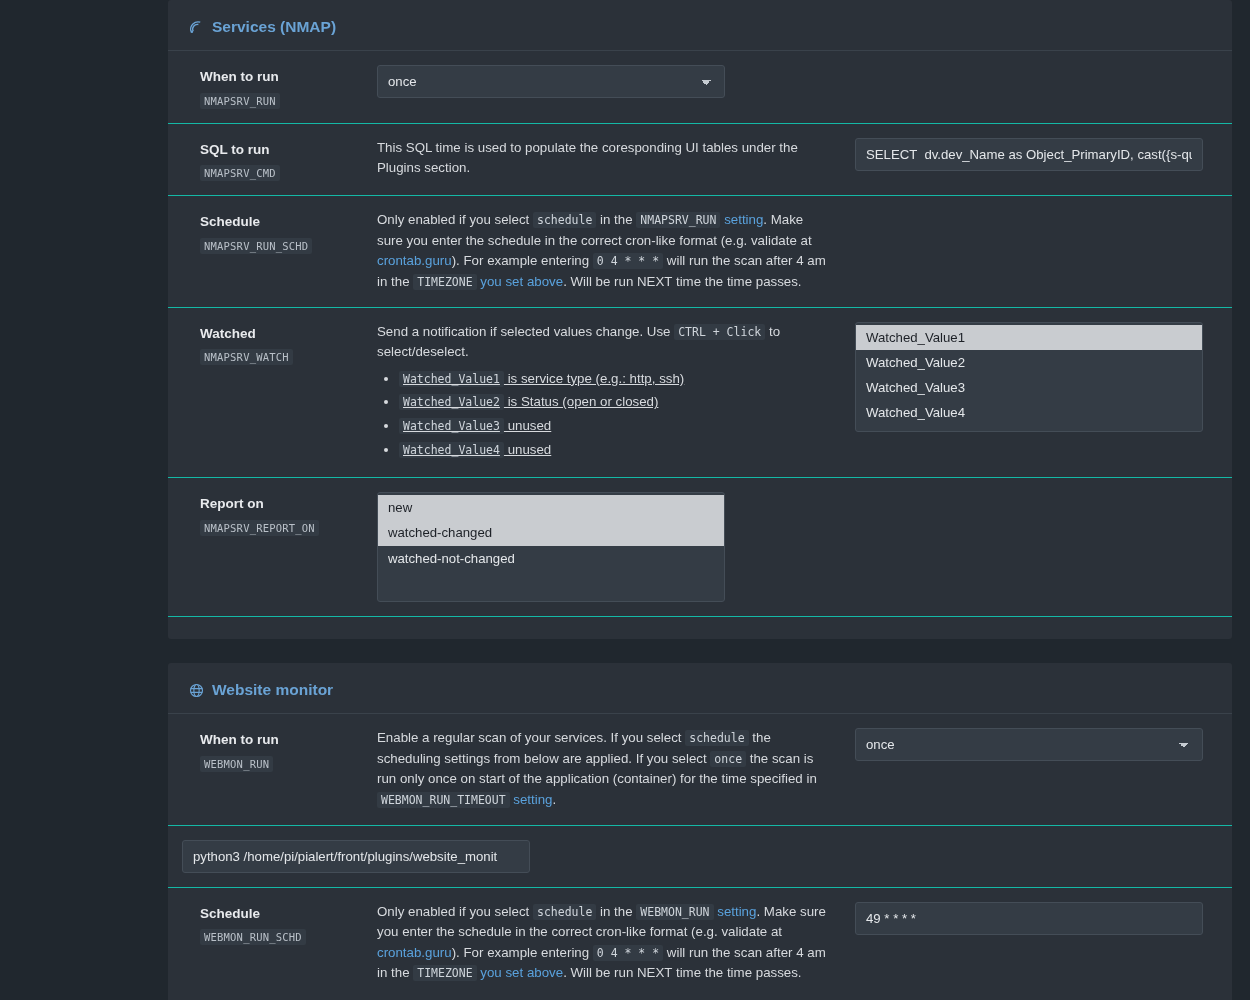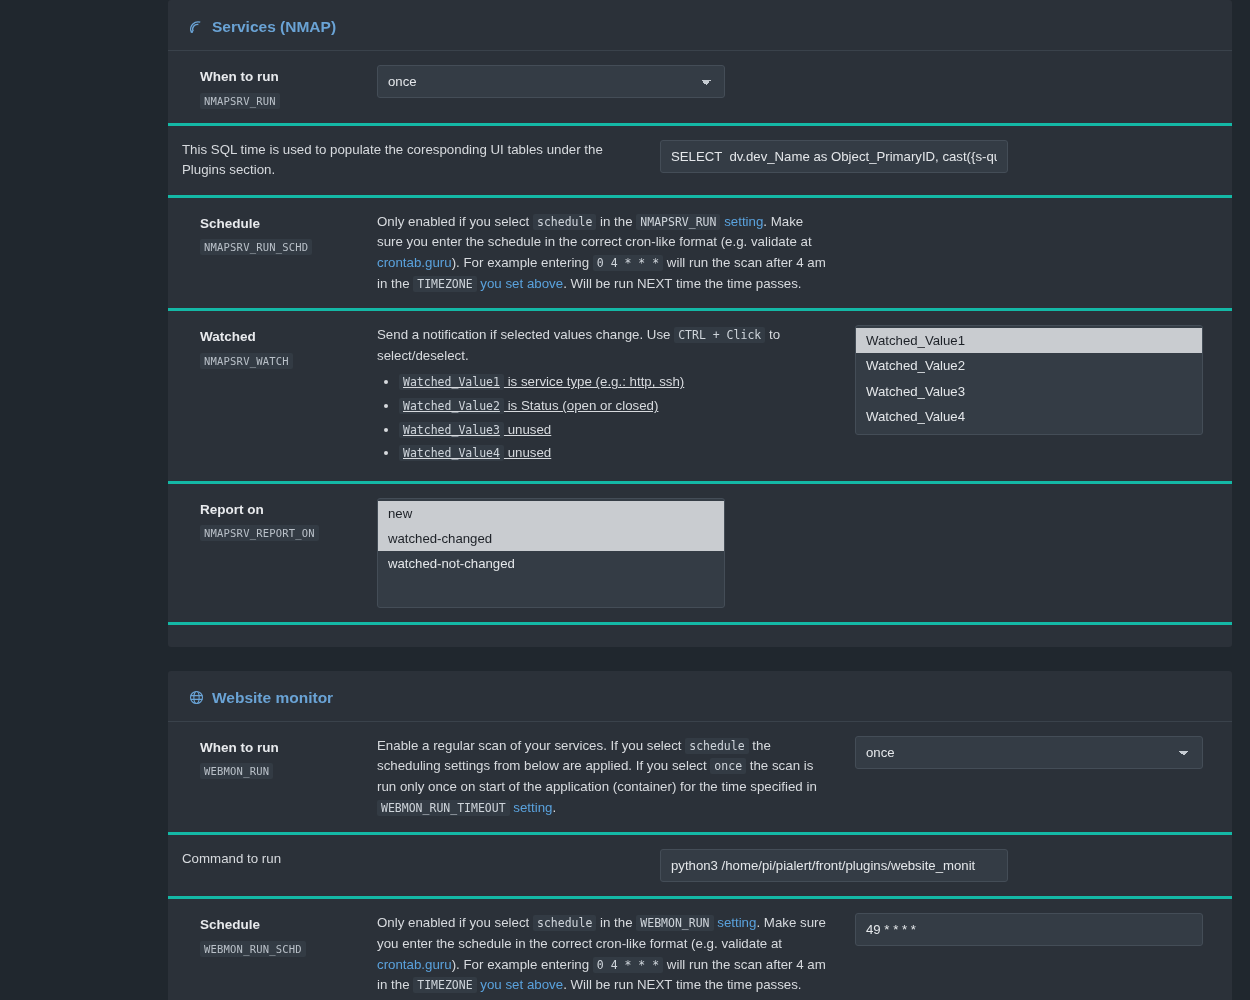--- a/index.html
+++ b/index.html
@@ -40,21 +40,21 @@
   .card-header .hdr-icon {
     width: 16px; height: 16px;
     display: inline-flex;
     align-items: center; justify-content: center;
     color: #6aa3d5;
   }
   .row {
     display: flex;
     align-items: flex-start;
     padding: 14px 20px 14px 14px;
-    border-bottom: 3px solid #14b8a6;
+    border-bottom: 1px solid #14b8a6;
   }
   .row:last-child { border-bottom: none; }
   .col-label {
     width: 195px;
     flex: 0 0 195px;
     padding-left: 18px;
     padding-top: 2px;
   }
   .lbl-title {
     color: #e8eaed;
@@ -166,20 +166,24 @@
           <div class="lbl-code">NMAPSRV_RUN</div>
         </div>
         <div class="col-field">
           <select class="ctl">
             <option>once</option>
           </select>
         </div>
       </div>
 
       <div class="row">
+        <div class="col-label">
+          <div class="lbl-title">SQL to run</div>
+          <div class="lbl-code">NMAPSRV_CMD</div>
+        </div>
         <div class="col-desc">This SQL time is used to populate the coresponding UI tables under the Plugins section.</div>
         <div class="col-field">
           <input class="ctl" type="text" value="SELECT  dv.dev_Name as Object_PrimaryID, cast({s-quo" style="">
         </div>
       </div>
 
       <div class="row">
         <div class="col-label">
           <div class="lbl-title">Schedule</div>
           <div class="lbl-code">NMAPSRV_RUN_SCHD</div>
@@ -243,21 +247,20 @@
         </div>
         <div class="col-desc">Enable a regular scan of your services. If you select <code>schedule</code> the scheduling settings from below are applied. If you select <code>once</code> the scan is run only once on start of the application (container) for the time specified in <code>WEBMON_RUN_TIMEOUT</code> <a href="#">setting</a>.</div>
         <div class="col-field">
           <select class="ctl">
             <option>once</option>
           </select>
         </div>
       </div>
 
       <div class="row">
-        <div class="col-desc">Command to run</div>
         <div class="col-field">
           <input class="ctl" type="text" value="python3 /home/pi/pialert/front/plugins/website_monit" style="">
         </div>
       </div>
 
       <div class="row">
         <div class="col-label">
           <div class="lbl-title">Schedule</div>
           <div class="lbl-code">WEBMON_RUN_SCHD</div>
         </div>

